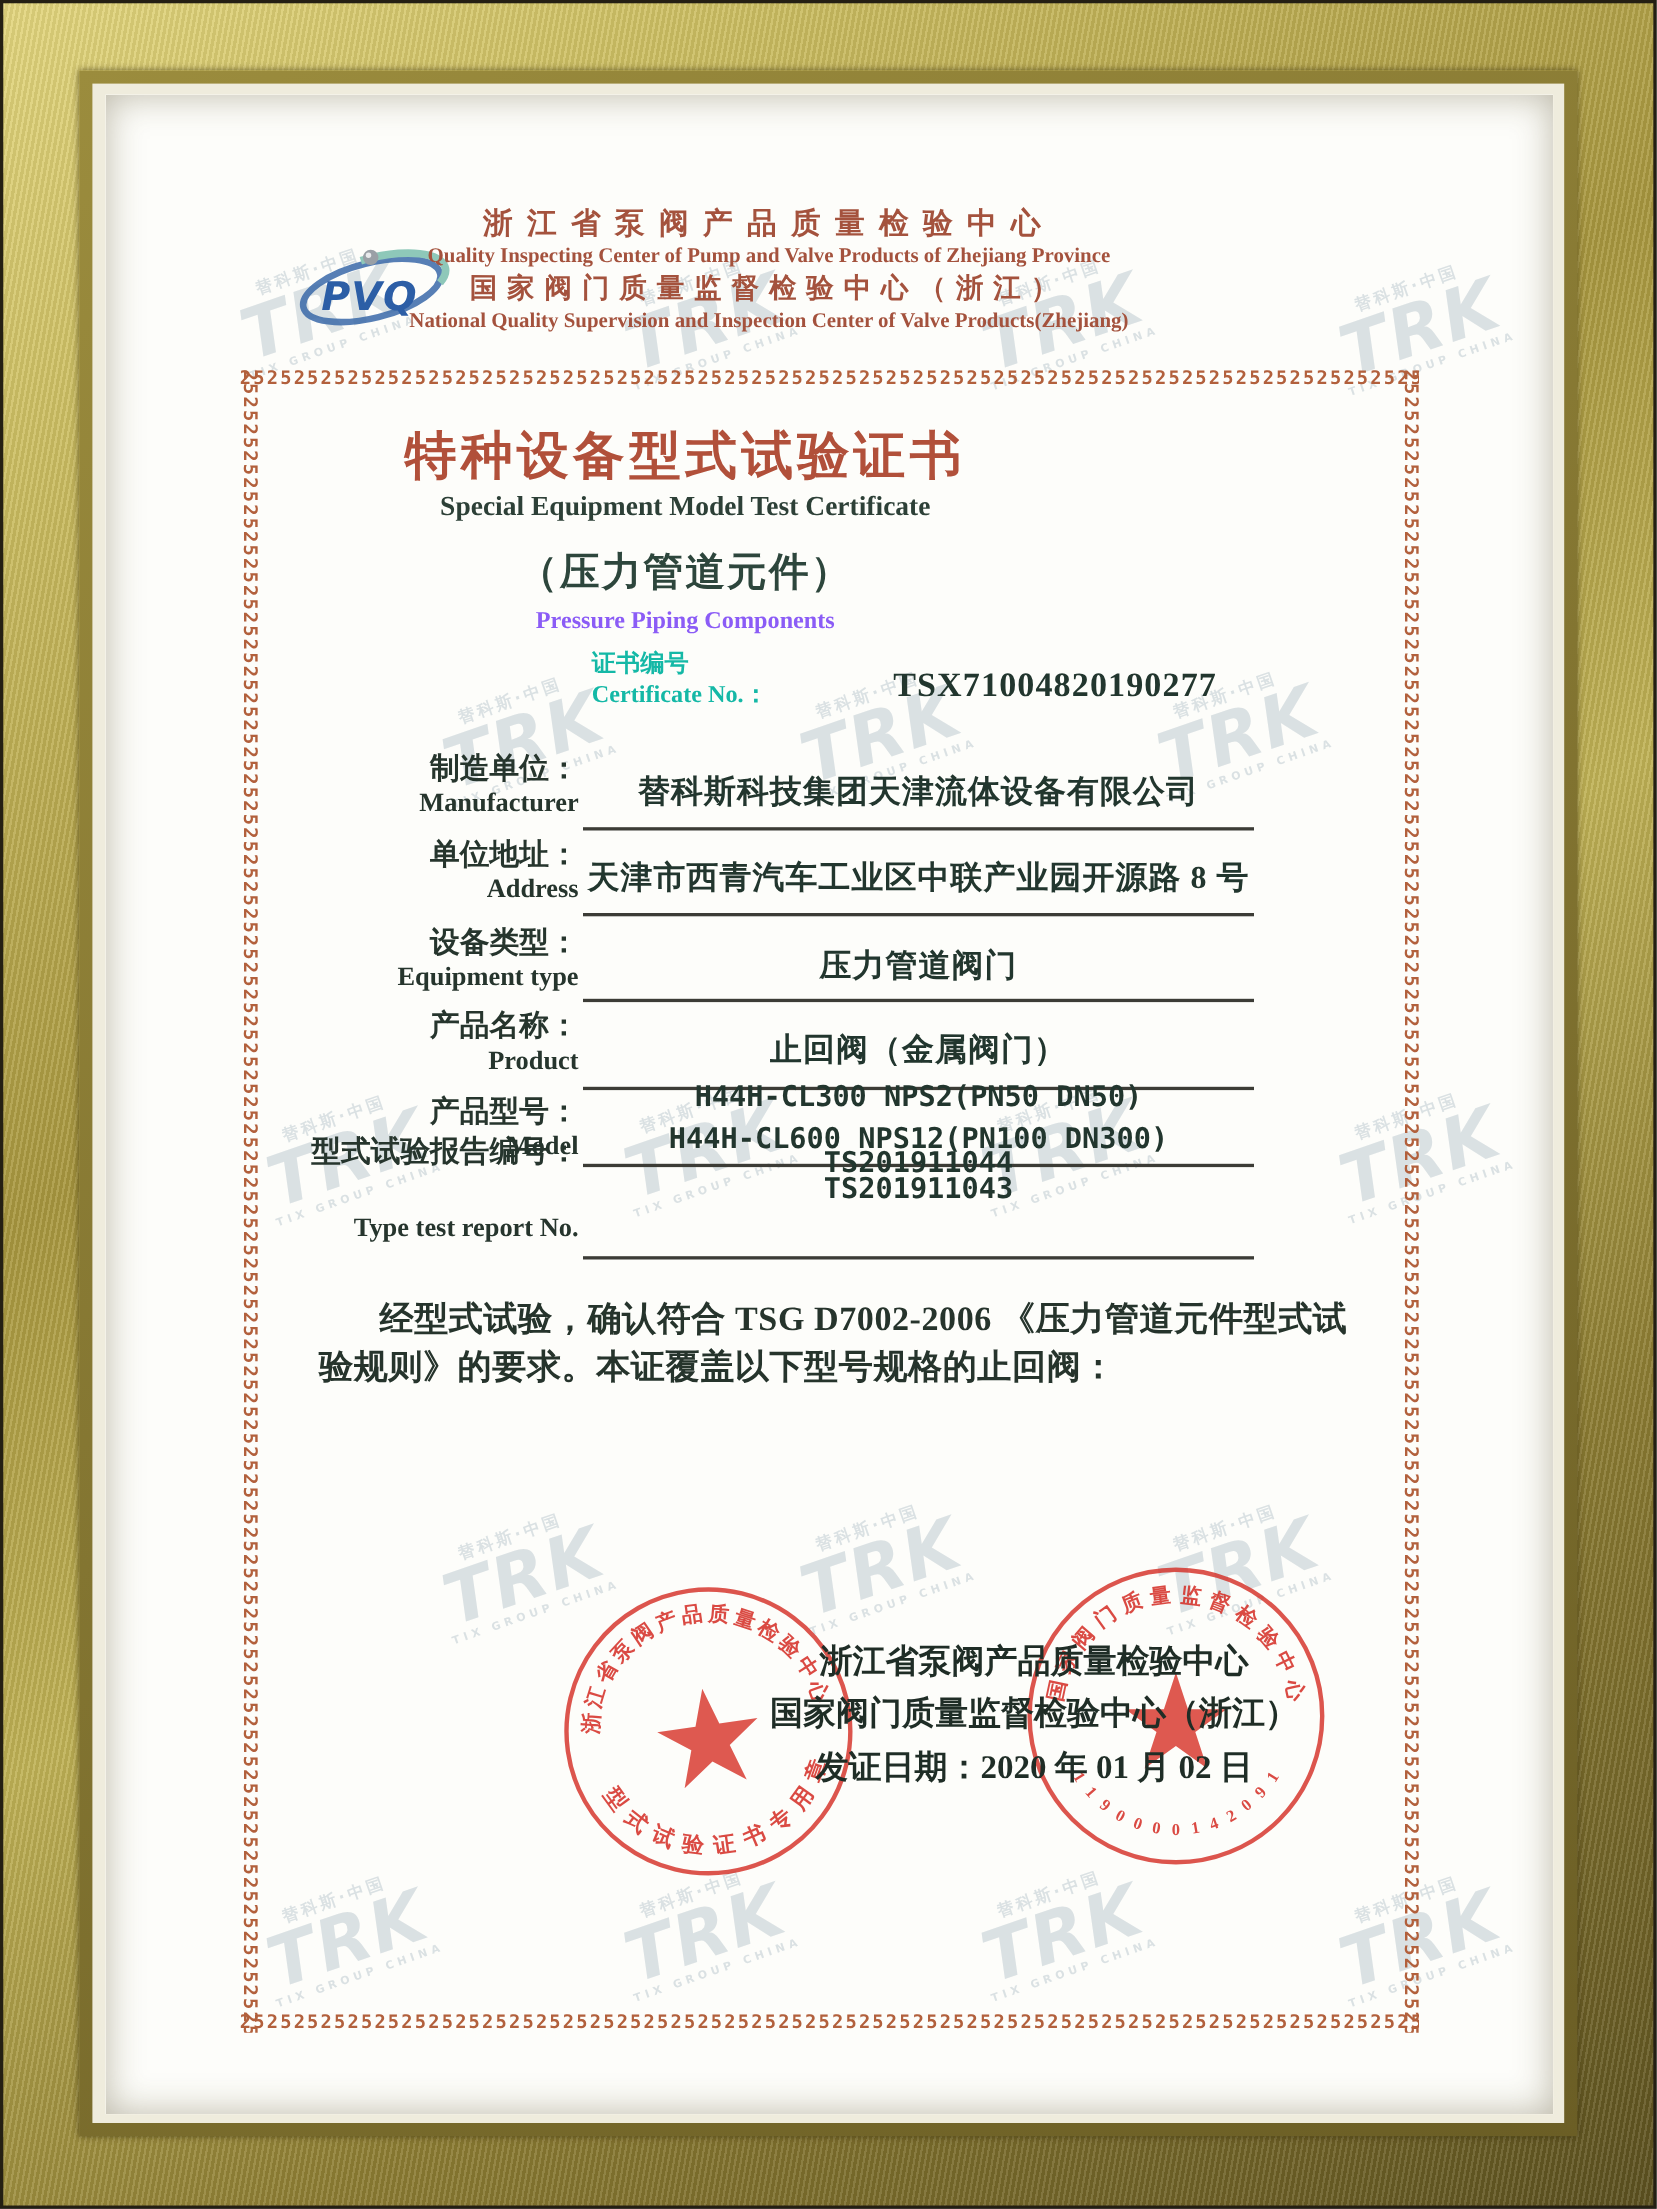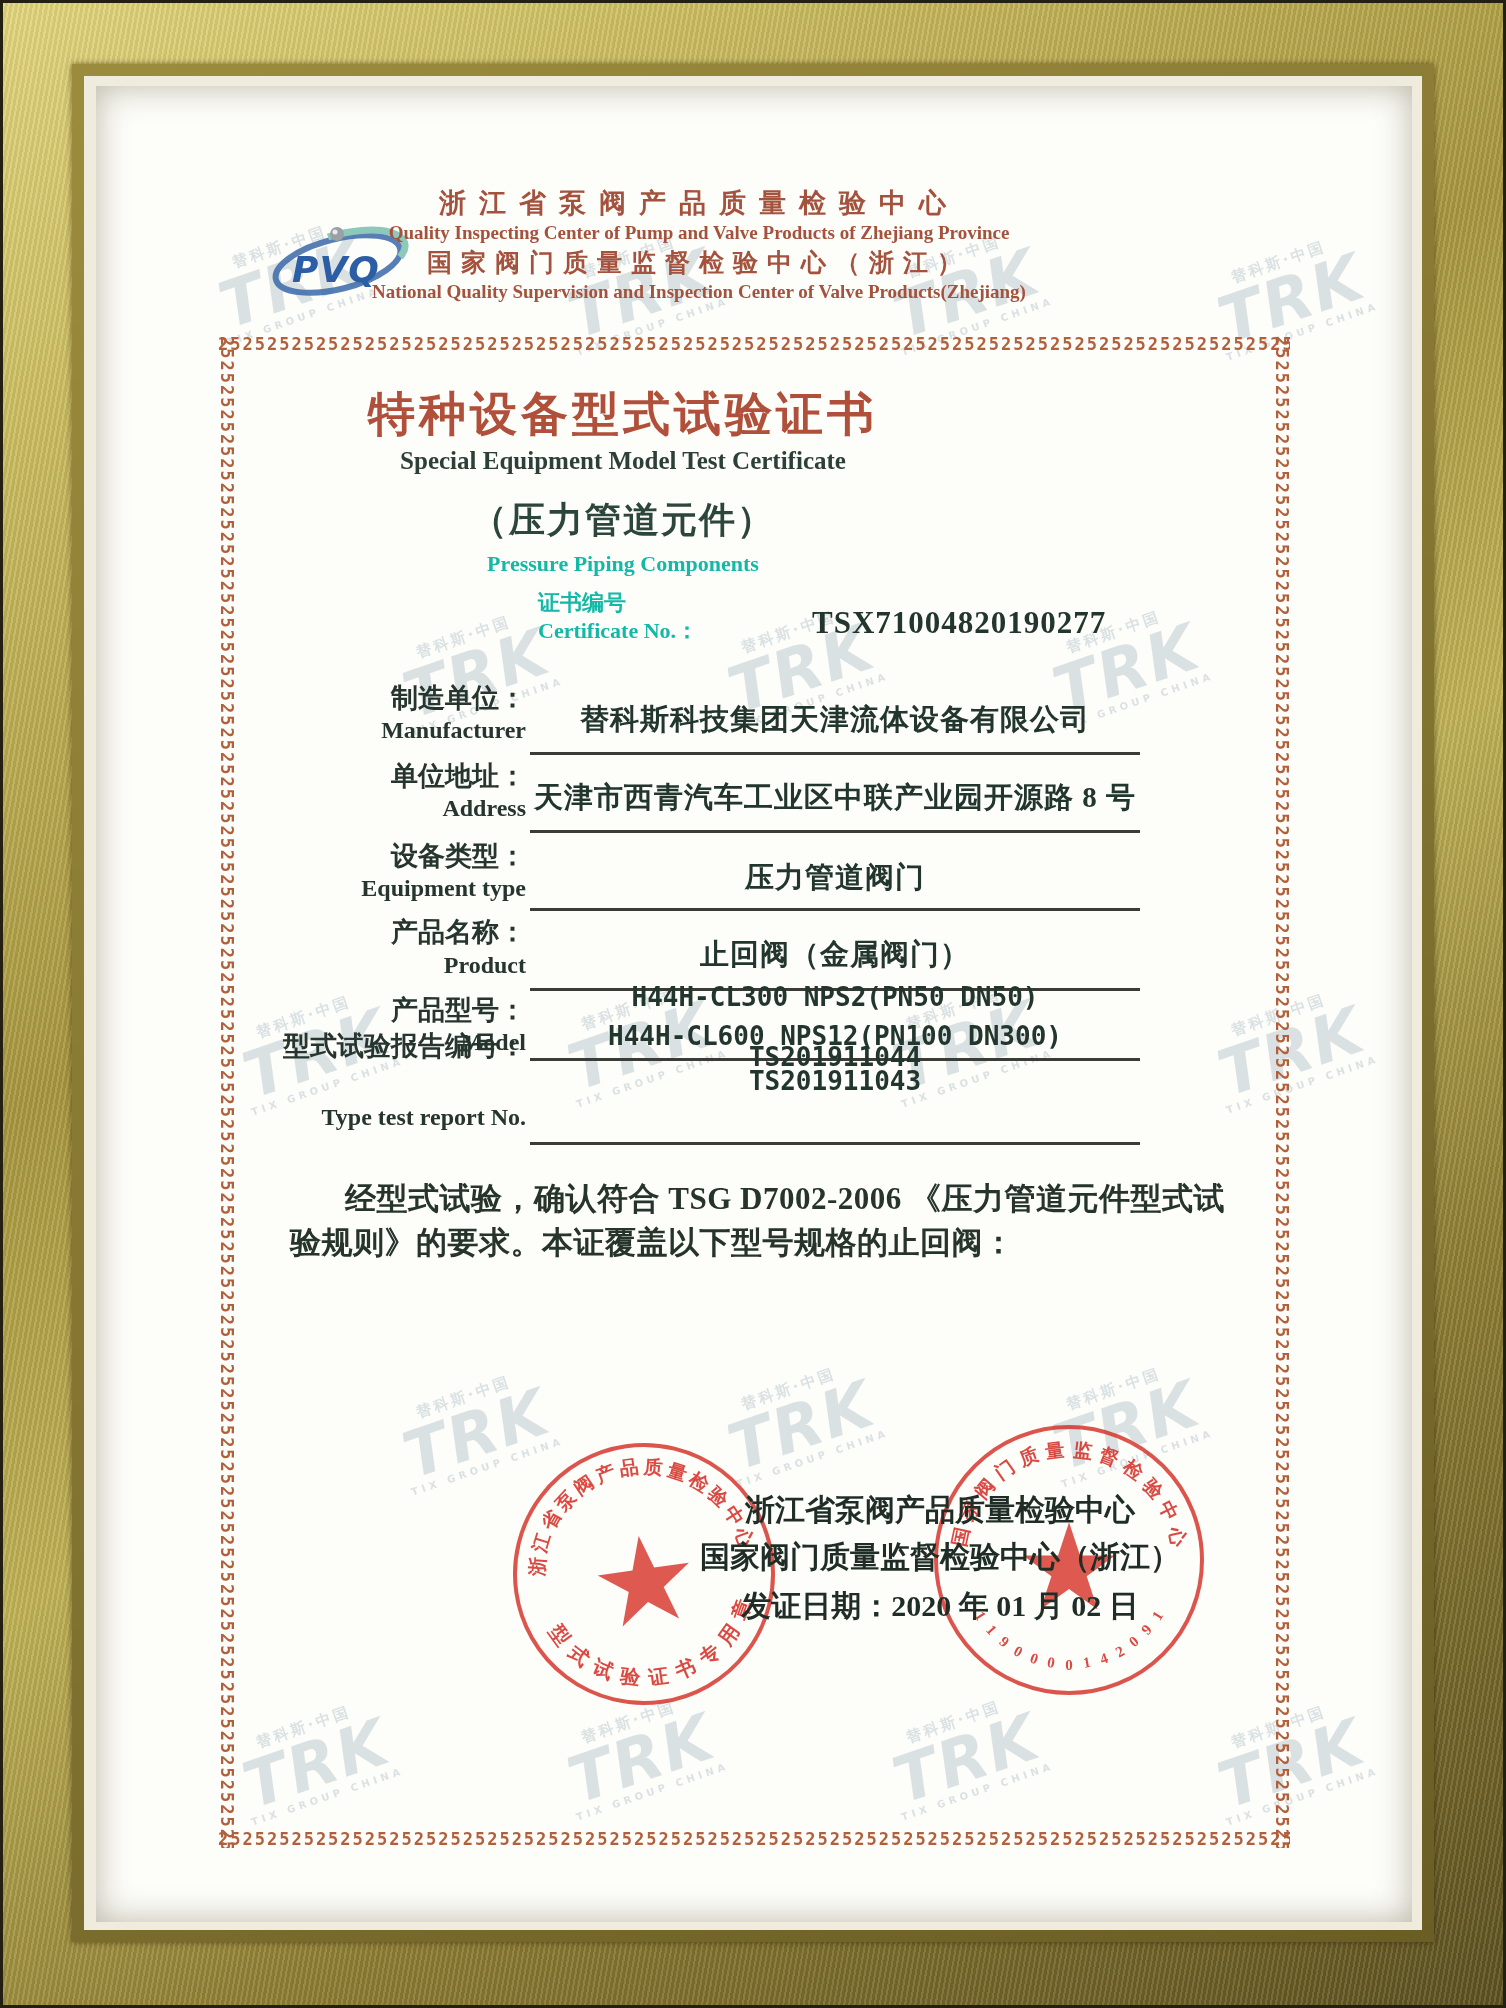--- a/index.html
+++ b/index.html
@@ -42,21 +42,21 @@
   .mb-left{left:235px;top:336px;width:1512px;height:17px;transform:rotate(90deg);transform-origin:0 0;}
   .mb-right{left:1290px;top:336px;width:1512px;height:17px;transform:rotate(90deg);transform-origin:0 0;}
   
   .title-cn{position:absolute;left:228px;top:383px;width:790px;text-align:center;
     font-size:47px;font-weight:700;letter-spacing:4px;color:#b1503a;}
   .title-en{position:absolute;left:228px;top:447px;width:790px;text-align:center;
     font-size:25px;font-weight:700;color:#2d4037;}
   .scope-cn{position:absolute;left:228px;top:496px;width:790px;text-align:center;
     font-size:36px;font-weight:700;letter-spacing:2px;color:#2d463c;}
   .scope-en{position:absolute;left:228px;top:551px;width:790px;text-align:center;
-    font-size:22px;font-weight:700;color:#14b8a6;}
+    font-size:22px;font-weight:700;color:#8b5cf6;}
   
   .certno-labels{position:absolute;left:538px;top:589px;color:#14b8a6;}
   .certno-labels .cn{font-size:22px;font-weight:700;line-height:27px;}
   .certno-labels .en{font-size:22px;font-weight:700;line-height:29px;text-align:right;}
   .certno-value{position:absolute;left:812px;top:605px;font-size:31px;font-weight:600;color:#22362e;letter-spacing:1px;}
   
   .flabel{position:absolute;left:230px;width:296px;text-align:right;color:#26352d;white-space:nowrap;}
   .flabel.cn{font-size:27px;font-weight:600;}
   .flabel.en{font-size:24px;font-weight:600;}
   .fvalue{position:absolute;left:530px;width:610px;text-align:center;color:#22362e;white-space:nowrap;}

